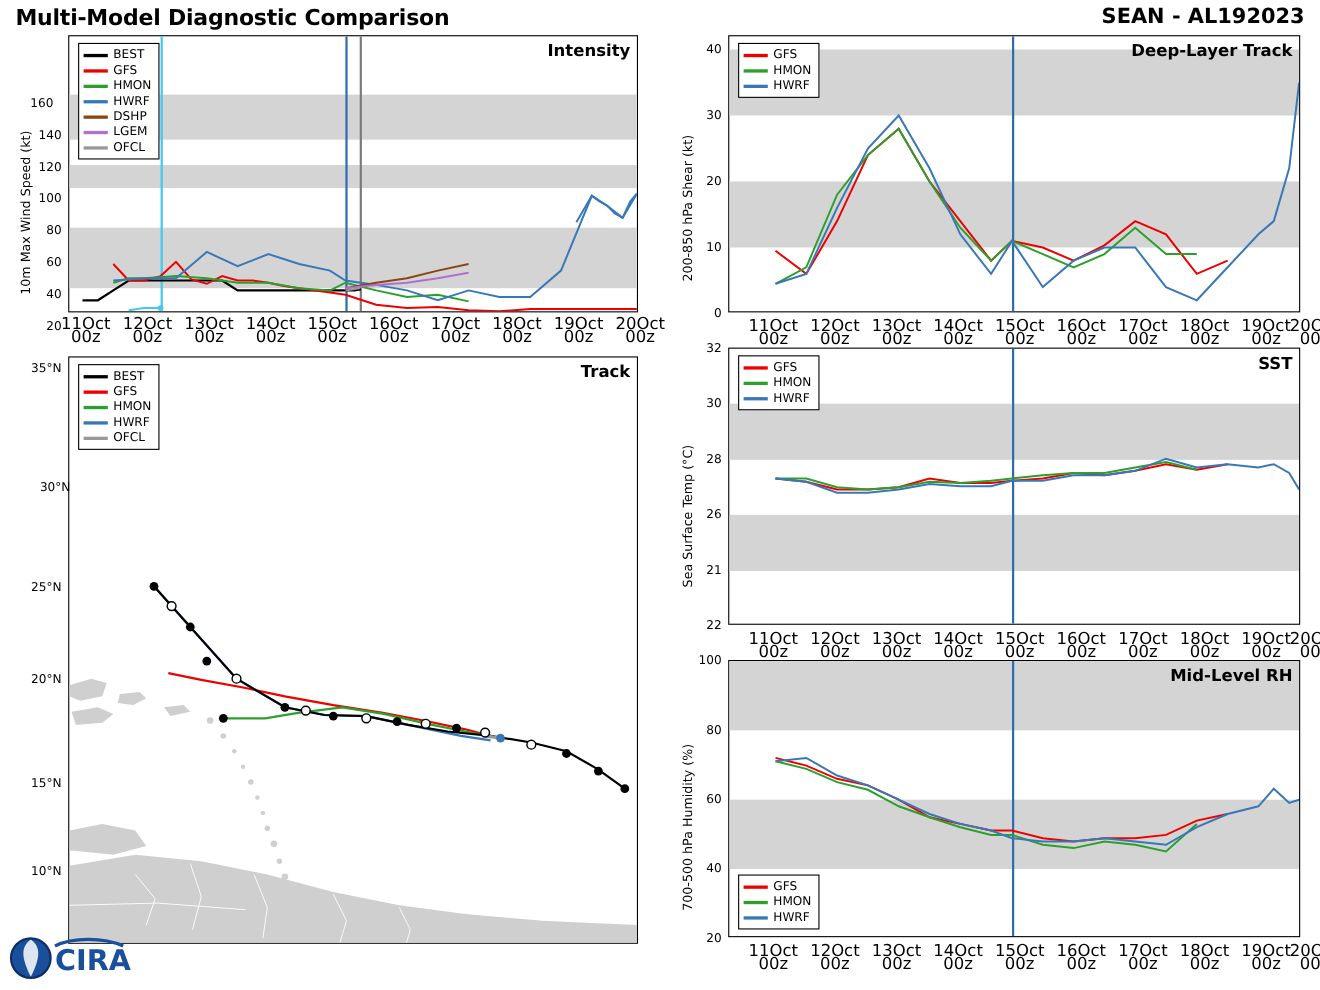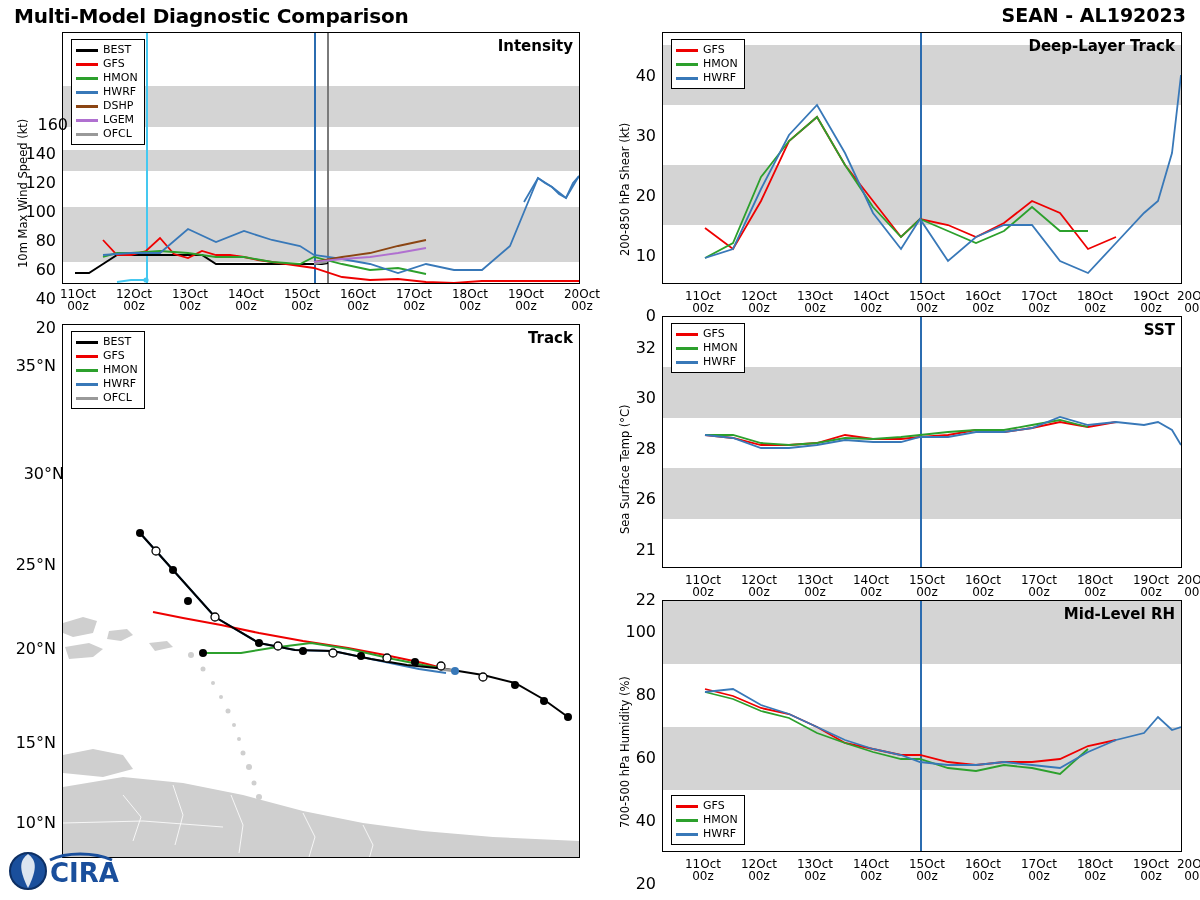--- a/index.html
+++ b/index.html
@@ -4,22 +4,22 @@
 <style>
   html,body{margin:0;padding:0;background:#ffffff;}
   body{width:1200px;height:900px;position:relative;font-family:"DejaVu Sans","Liberation Sans",sans-serif;overflow:hidden;}
   .title-main{position:absolute;left:14px;top:4px;font-size:20px;font-weight:bold;color:#000;letter-spacing:-.2px;}
   .title-right{position:absolute;right:14px;top:4px;font-size:19px;font-weight:bold;color:#000;}
   .panel{position:absolute;box-sizing:border-box;}
   .plot{position:absolute;box-sizing:border-box;border:1px solid #000;background:#fff;overflow:hidden;}
   .band{position:absolute;left:0;right:0;background:#d4d4d4;}
   .panel-label{position:absolute;right:6px;top:4px;font-size:15px;font-weight:bold;color:#000;}
   .ylab{position:absolute;font-size:11.5px;color:#000;transform-origin:0 0;transform:rotate(-90deg);white-space:nowrap;}
-  .ytick{position:absolute;text-align:right;font-size:16px;color:#000;white-space:nowrap;margin-top:28px;}
-  .xtick{position:absolute;text-align:center;font-size:12px;color:#000;white-space:nowrap;line-height:12px;}
+  .ytick{position:absolute;text-align:right;font-size:11px;color:#000;white-space:nowrap;}
+  .xtick{position:absolute;text-align:center;font-size:15px;color:#000;white-space:nowrap;line-height:12px;}
   .legend{position:absolute;background:#fff;border:1px solid #000;padding:3px 6px 3px 4px;font-size:11px;line-height:14px;}
   .legend .row{display:flex;align-items:center;height:14px;}
   .legend .swatch{display:inline-block;width:22px;height:3px;margin-right:5px;}
   .vline{position:absolute;top:0;bottom:0;width:2px;}
   svg{position:absolute;left:0;top:0;overflow:visible;}
   .logo{position:absolute;left:8px;bottom:6px;width:128px;height:46px;text-align:center;}
   .cira-text{font-family:"DejaVu Sans","Liberation Sans",sans-serif;font-weight:bold;}
 </style>
 </head>
 <body>
@@ -96,21 +96,21 @@
     </div>
   </div>
 
   <div class="ytick" style="left:20px;top:262px;width:36px;">20</div>
   <div class="ytick" style="left:20px;top:233px;width:36px;">40</div>
   <div class="ytick" style="left:20px;top:204px;width:36px;">60</div>
   <div class="ytick" style="left:20px;top:175px;width:36px;">80</div>
   <div class="ytick" style="left:20px;top:146px;width:36px;">100</div>
   <div class="ytick" style="left:20px;top:117px;width:36px;">120</div>
   <div class="ytick" style="left:20px;top:88px;width:36px;">140</div>
-  <div class="ytick" style="left:32px;top:59px;width:36px;">160</div>
+  <div class="ytick" style="left:20px;top:59px;width:36px;text-align:center;">160</div>
 
   <div class="xtick" style="left:48px;top:260px;width:60px;">11Oct<br>00z</div>
   <div class="xtick" style="left:104px;top:260px;width:60px;">12Oct<br>00z</div>
   <div class="xtick" style="left:160px;top:260px;width:60px;">13Oct<br>00z</div>
   <div class="xtick" style="left:216px;top:260px;width:60px;">14Oct<br>00z</div>
   <div class="xtick" style="left:272px;top:260px;width:60px;">15Oct<br>00z</div>
   <div class="xtick" style="left:328px;top:260px;width:60px;">16Oct<br>00z</div>
   <div class="xtick" style="left:384px;top:260px;width:60px;">17Oct<br>00z</div>
   <div class="xtick" style="left:440px;top:260px;width:60px;">18Oct<br>00z</div>
   <div class="xtick" style="left:496px;top:260px;width:60px;">19Oct<br>00z</div>

